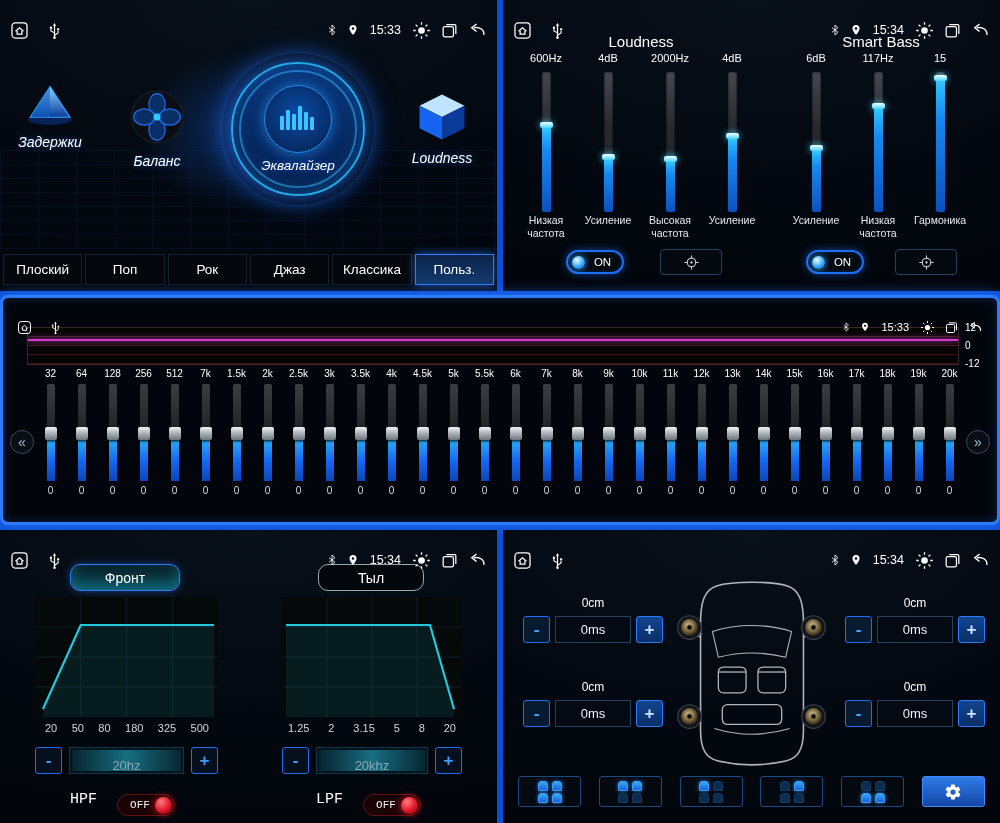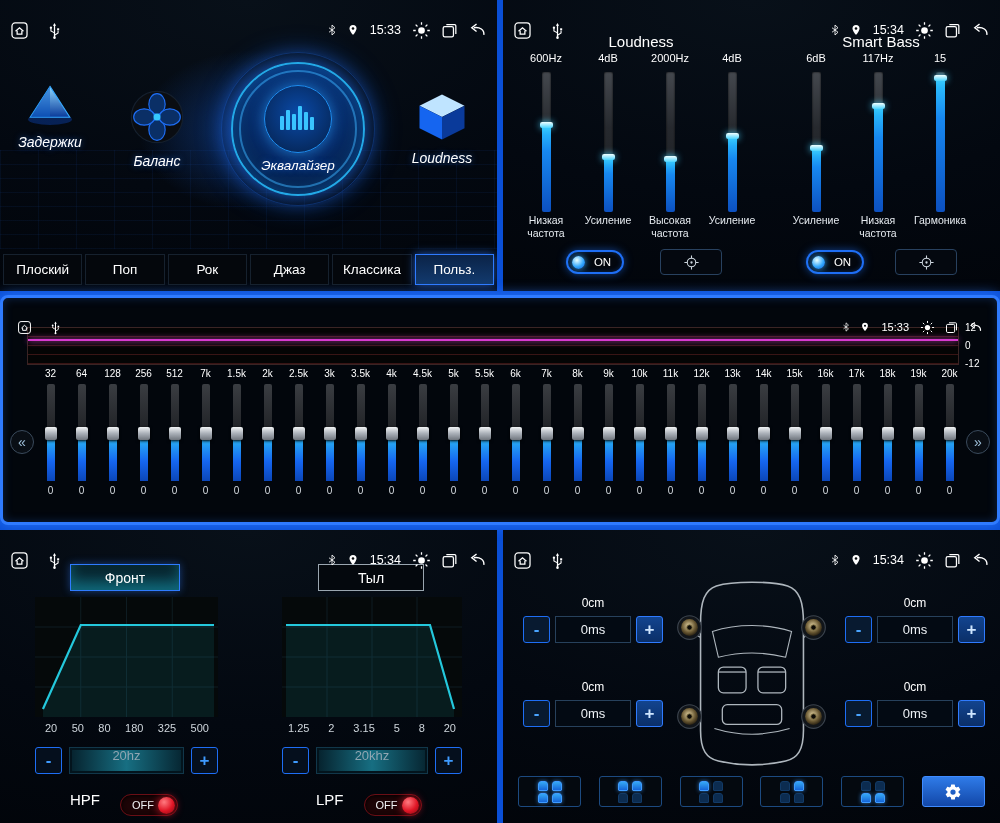--- a/index.html
+++ b/index.html
@@ -77,38 +77,38 @@
 .bfreq{height:14px;color:#fff;font-size:10px;white-space:nowrap;}
 .btrack{position:relative;width:8px;height:97px;margin-top:2px;background:linear-gradient(180deg,#3a3d42,#222428 45%,#1a1c1f);border-radius:2px;cursor:pointer;}
 .bfill{position:absolute;left:0;right:0;bottom:0;height:calc(var(--fill,50%) - 5px);background:linear-gradient(180deg,#2ab4f5,#1565f0 55%,#0b46b8);}
 .bhandle{position:absolute;left:-2px;width:12px;height:13px;bottom:calc(var(--fill,50%) - 7px);background:linear-gradient(180deg,#f2f4f6,#aab0b8 50%,#70767e);border-radius:2px;box-shadow:0 1px 3px #000;cursor:grab;}
 .bval{margin-top:4px;color:#d8dde2;font-size:10px;}
 .arrow{position:absolute;top:132px;width:24px;height:24px;border-radius:50%;border:1px solid #3a4a5c;background:rgba(10,16,24,.85);color:#9fc0da;font-size:14px;display:flex;align-items:center;justify-content:center;cursor:pointer;}
 .arrow.left{left:7px;}
 .arrow.right{right:7px;}
 
 
-.tab{position:absolute;display:flex;align-items:center;justify-content:center;color:#fff;font-size:14px;height:27px;cursor:pointer;}
+.tab{position:absolute;display:flex;align-items:center;justify-content:center;color:#fff;font-size:14px;height:27px;cursor:pointer;border-radius:10px;}
 .tab-front{left:70px;top:34px;width:110px;background:linear-gradient(180deg,#07222b,#0a3440);border:1px solid #2f7bff;box-shadow:inset 0 -8px 14px rgba(25,200,230,.35),0 0 8px rgba(47,123,255,.45);}
 .tab-rear{left:318px;top:34px;width:106px;background:#04080d;border:1px solid #9aa6b0;}
 .fgraph{position:absolute;top:67px;height:120px;background:#05090a;}
 .fgraph.hpfg{left:35px;width:183px;}
 .fgraph.lpfg{left:282px;width:180px;}
 .fgraph svg{width:100%;height:100%;display:block;}
 .ticks{position:absolute;top:192px;height:15px;display:flex;justify-content:space-between;color:#cfd6dc;font-size:11px;}
 .ticks.hpft{left:37px;width:180px;padding:0 8px;}
 .ticks.lpft{left:284px;width:176px;padding:0 4px;}
 .srow{position:absolute;top:217px;height:27px;display:flex;gap:7px;}
 .srow.hpfr{left:35px;width:183px;}
 .srow.lpfr{left:282px;width:180px;}
 .pm{width:27px;height:27px;border:1px solid #1e6ef5;background:#050f1d;color:#3f9bff;font-size:17px;font-weight:bold;display:flex;align-items:center;justify-content:center;border-radius:3px;cursor:pointer;line-height:1;}
-.hslider{position:relative;flex:1;height:27px;border:1px solid #11374a;background:#03141d;display:flex;align-items:flex-start;justify-content:center;cursor:pointer;overflow:hidden;}
+.hslider{position:relative;flex:1;height:27px;border:1px solid #11374a;background:#03141d;display:flex;align-items:flex-end;justify-content:center;cursor:pointer;overflow:hidden;}
 .hslider::before{content:"";position:absolute;inset:2px;background:linear-gradient(90deg,rgba(30,150,180,.12),rgba(42,200,230,.5) 50%,rgba(30,150,180,.15));}
 .hslider span{position:relative;color:#8fa6b2;font-size:13px;}
-.frow{position:absolute;top:257px;height:24px;display:flex;align-items:center;gap:20px;}
+.frow{position:absolute;top:257px;height:24px;display:flex;align-items:center;gap:20px;font-family:Liberation Mono, monospace;}
 .frow.hpff{left:70px;}
 .frow.lpff{left:316px;}
 .fname{color:#fff;font-size:15px;}
 .toggle-off{position:relative;width:58px;height:22px;border-radius:11px;background:#1c0406;border:1px solid #6a0e15;display:flex;align-items:center;box-shadow:inset 0 1px 4px #000;cursor:pointer;margin-top:12px;}
 .toggle-off .txt{flex:1;text-align:center;padding-right:12px;color:#f0f2f4;font-size:11px;}
 .toggle-off .knob{position:absolute;right:2px;top:1.5px;width:17px;height:17px;border-radius:50%;background:radial-gradient(circle at 36% 30%,#ff7a80,#e01525 55%,#7a0a12);box-shadow:0 0 8px rgba(235,25,45,.85);}
 
 
 .car{position:absolute;left:189px;top:50px;width:120px;height:188px;}
 .spk{position:absolute;width:27px;height:27px;}

